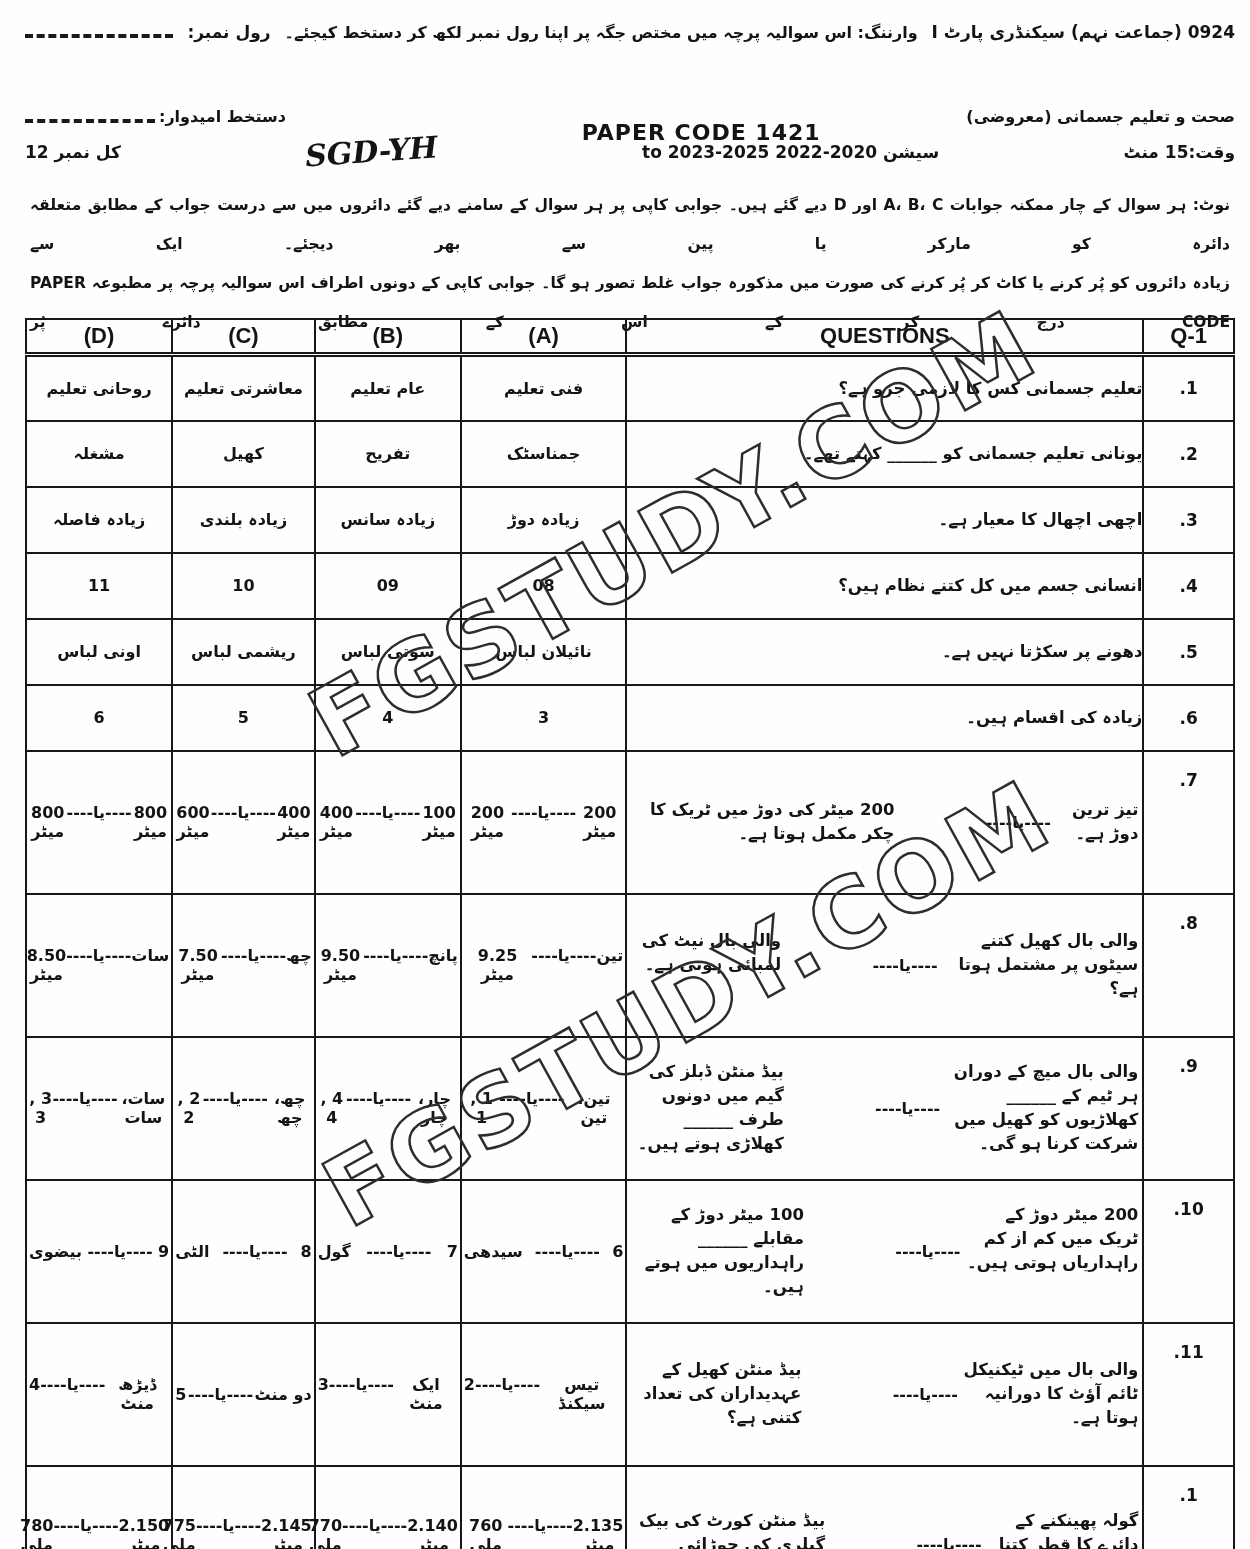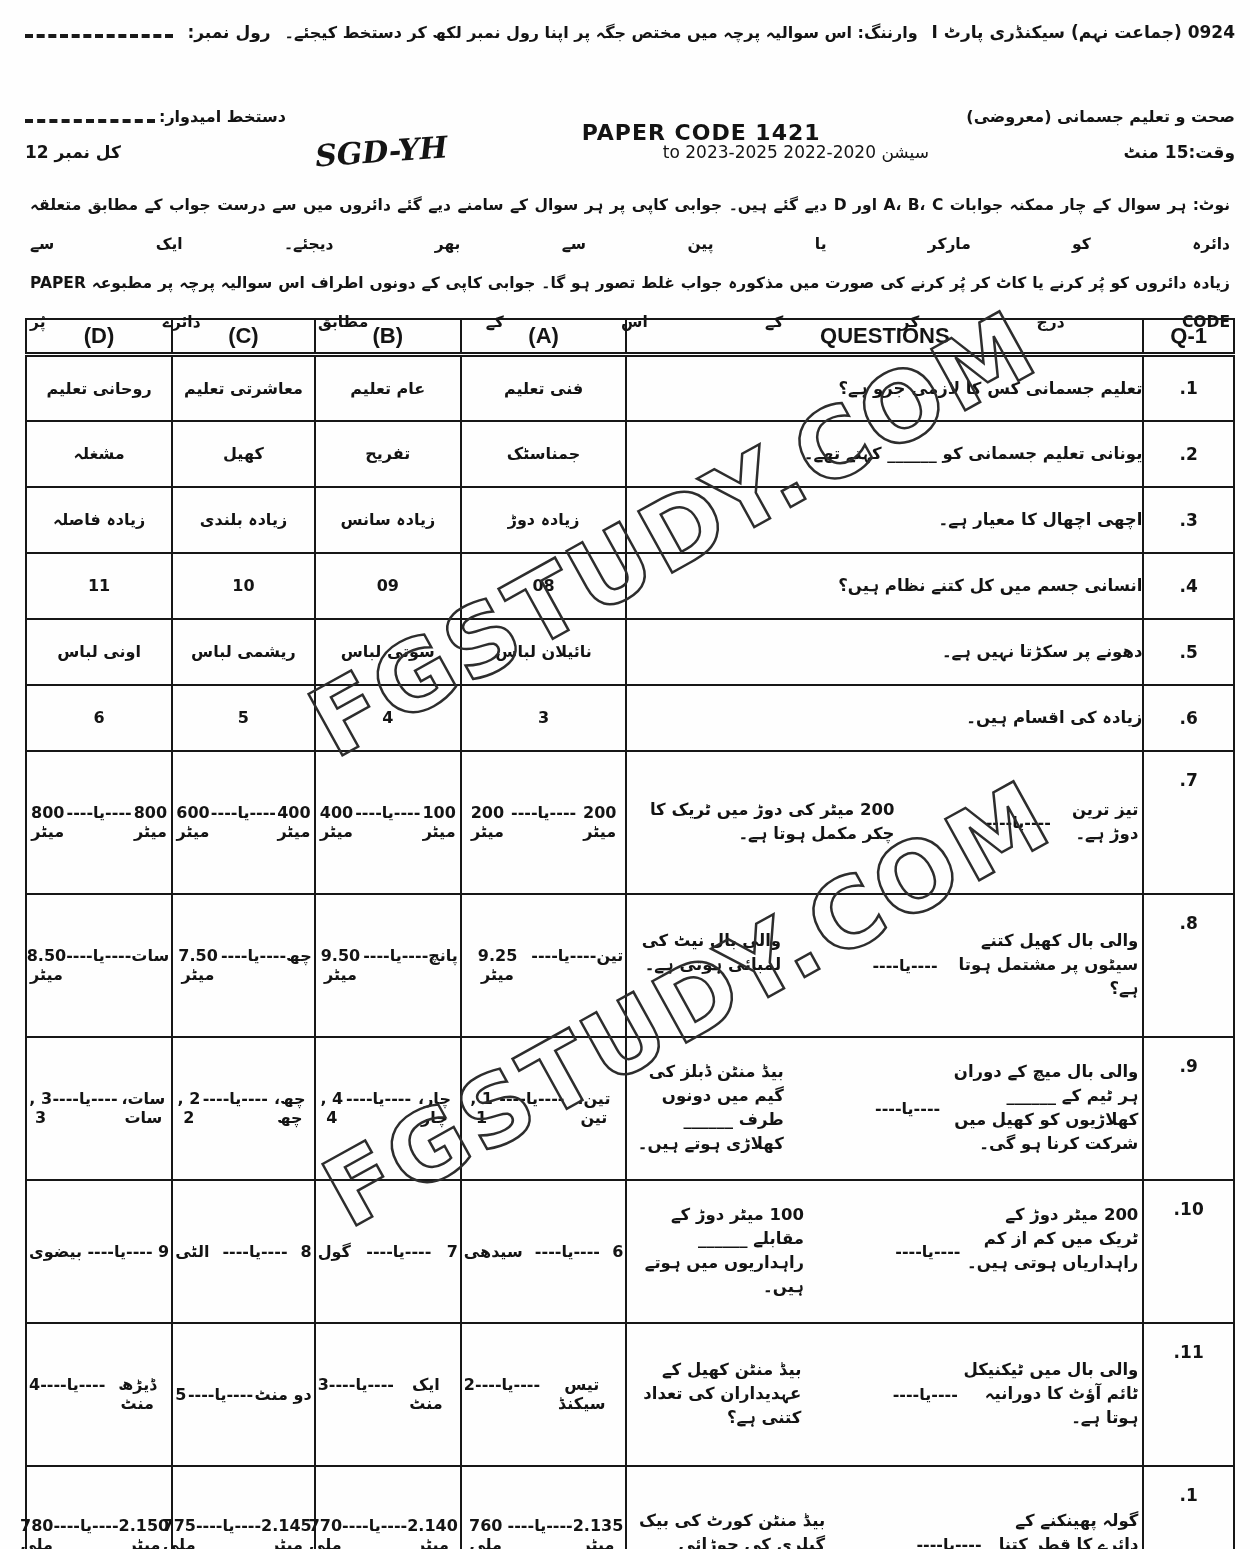--- a/index.html
+++ b/index.html
@@ -20,21 +20,21 @@
   .hdr1 .warning{white-space:nowrap;font-size:16px;}
   .roll-label{white-space:nowrap;}
   .dash-line{border-top:4px dashed #1a1a1a;flex:1;min-width:60px;transform:translateY(4px);}
   .dash-fixed{border-top:4px dashed #1a1a1a;width:130px;transform:translateY(4px);}
   .hdr2{top:88px;justify-content:space-between;}
   .subject{font-weight:700;font-size:16px;}
   .paper-code{direction:ltr;font-weight:700;font-size:22px;letter-spacing:1px;margin-left:150px;margin-top:32px;}
   .sign-wrap{display:flex;direction:rtl;align-items:center;gap:4px;font-weight:700;font-size:16px;}
   .hdr3{top:142px;justify-content:space-between;align-items:flex-start;}
   .time{font-weight:700;font-size:17px;}
-  .session{font-weight:400;font-size:17px;margin-left:20px;}
+  .session{font-weight:700;font-size:17px;margin-left:20px;}
   .signature{direction:ltr;font-family:"DejaVu Serif",serif;font-style:italic;font-weight:700;font-size:30px;transform:rotate(-4deg);margin-top:-8px;}
   .total-marks{font-weight:700;font-size:17px;}
   
   .note{position:absolute;top:186px;left:30px;right:20px;direction:rtl;font-size:15.5px;font-weight:700;line-height:39px;}
   .note .nl{text-align:justify;text-align-last:justify;}
   .note .nl.center{text-align:center;text-align-last:center;}
   
   table.qt{
     position:absolute;top:318px;left:25px;width:1210px;
     border-collapse:collapse;table-layout:fixed;direction:ltr;

